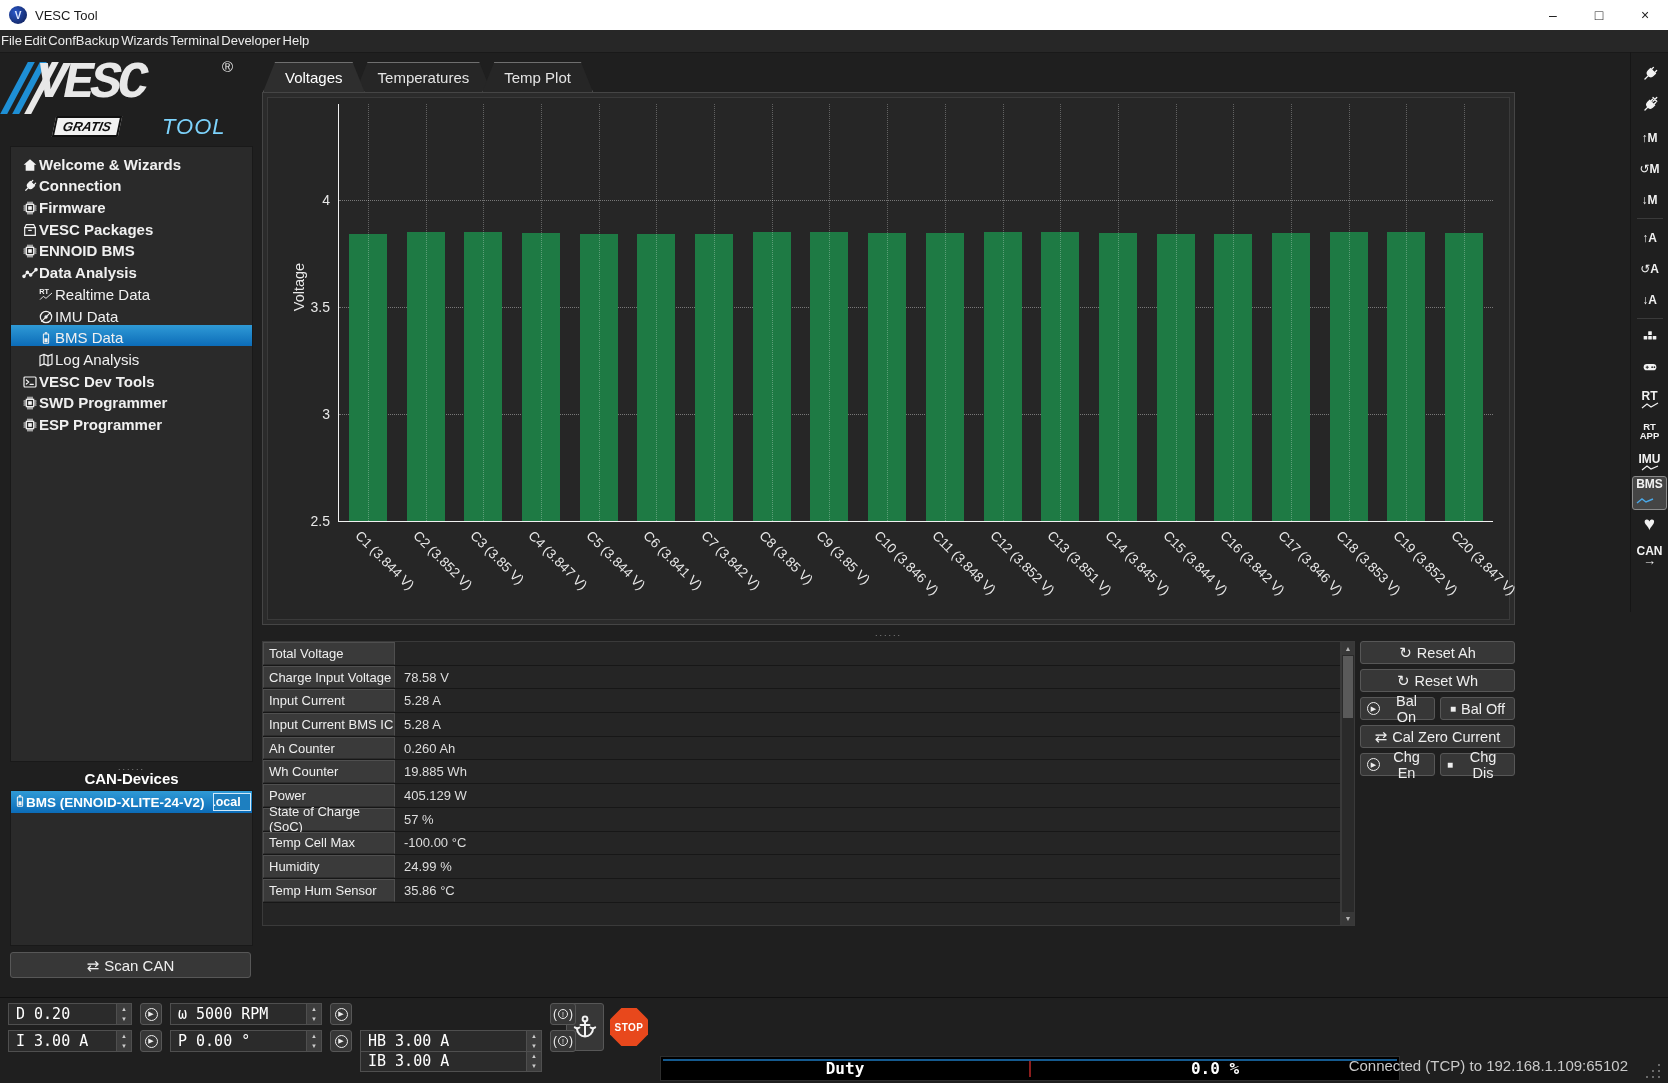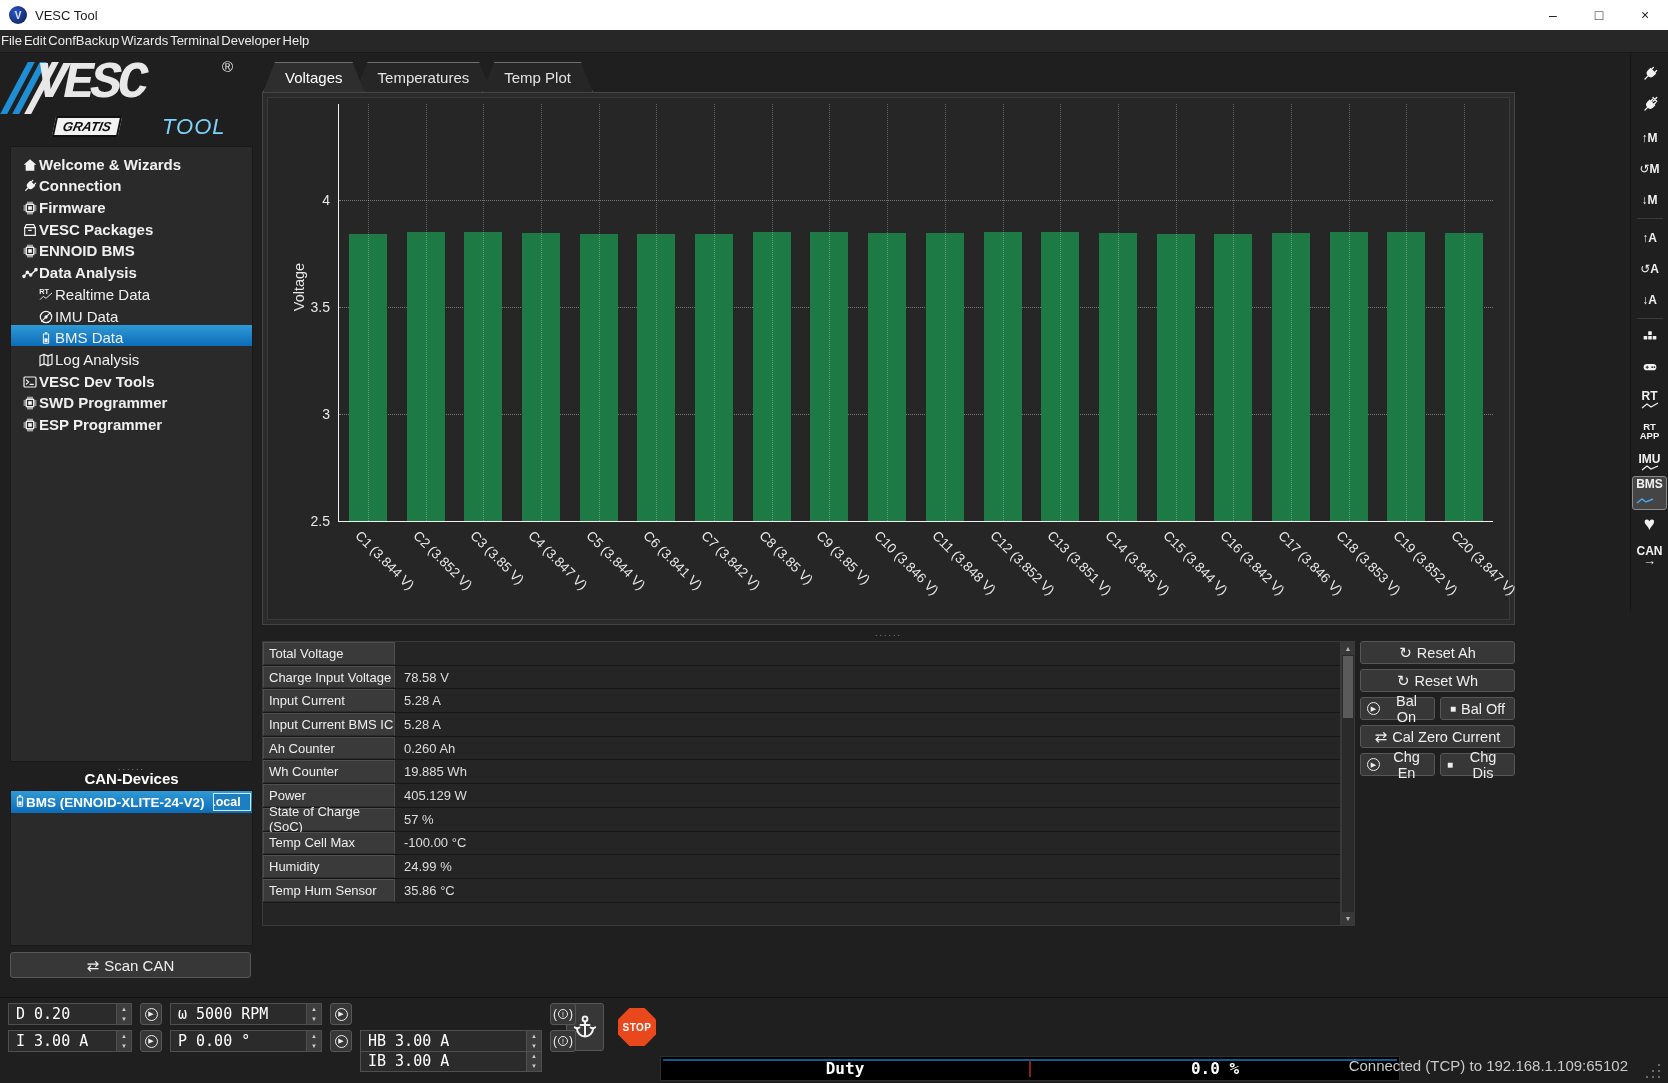--- a/index.html
+++ b/index.html
@@ -101,21 +101,21 @@
   #ctrl-divider{left:0;top:997px;width:1668px;height:1px;background:#101010}
   .spin{height:22px;background:#2b2b2b;border:1px solid #4f4f4f;box-sizing:border-box;display:flex;align-items:stretch}
   .spin .val{flex:1;color:#fff;font-family:"DejaVu Sans Mono",monospace;font-size:15px;display:flex;align-items:center;padding-left:7px;white-space:nowrap}
   .spin .arrows{width:14px;border-left:1px solid #4f4f4f;display:flex;flex-direction:column}
   .spin .arrows div{flex:1;background:#3d3d3d;color:#ccc;font-size:6px;display:flex;align-items:center;justify-content:center}
   .playbtn{width:22px;height:22px}
   .hbbtn{width:26px;height:22px;gap:1px}
   .hbbtn .p{font-size:12px;color:#eee}
   .hbbtn .ring{width:10px;height:10px;font-size:7px}
   #anchor-btn{left:566px;top:1003px;width:38px;height:48px}
-  #stop-btn{left:610px;top:1003px;width:46px;height:48px;background:transparent;border:none;display:flex;align-items:center;justify-content:flex-end}
+  #stop-btn{left:610px;top:1003px;width:46px;height:48px;background:transparent;border:none;display:flex;align-items:center;justify-content:flex-start}
   #stop-octagon{width:38px;height:38px;background:#e8481c;clip-path:polygon(30% 0,70% 0,100% 30%,100% 70%,70% 100%,30% 100%,0 70%,0 30%);
     display:flex;align-items:center;justify-content:center;color:#fff;font-size:10px;font-weight:bold;letter-spacing:.5px}
 
   
   #telemetry{left:660px;top:1056px;width:740px}
   .trow{height:25px;background:#000;border:1px solid #2e2e2e;box-sizing:border-box;position:relative;margin-bottom:3px;display:flex}
   .trow::before{content:"";position:absolute;left:2px;right:2px;top:2px;height:2px;background:#155a8f}
   .trow .half{flex:1;display:flex;align-items:center;justify-content:center;color:#fff;
     font-family:"DejaVu Sans Mono",monospace;font-weight:bold;font-size:16px}
   .trow .tdiv{width:2px;background:#8b1d1d;margin:3px 0}

